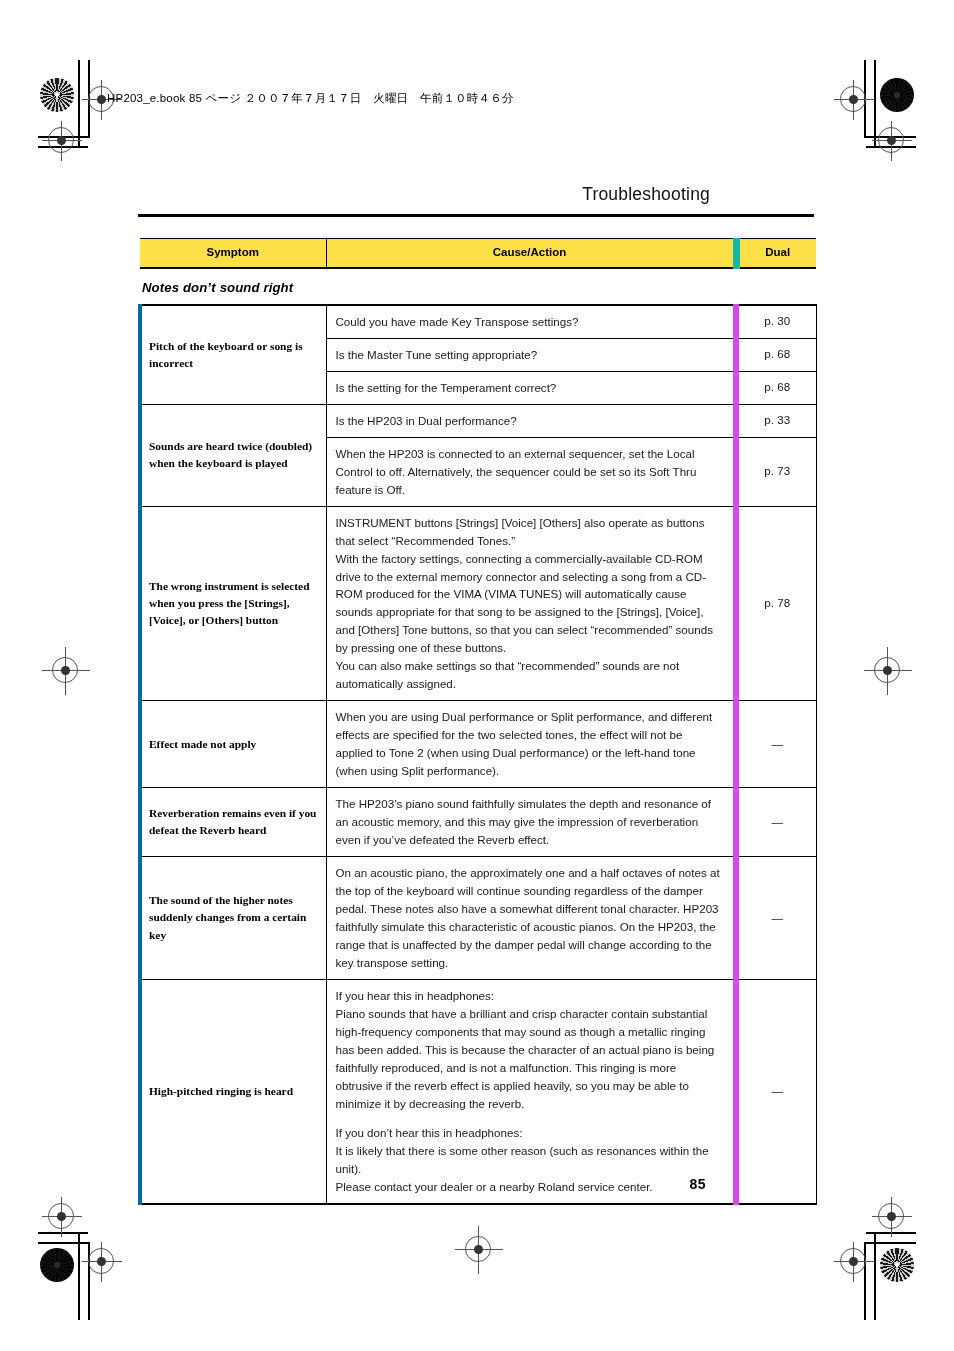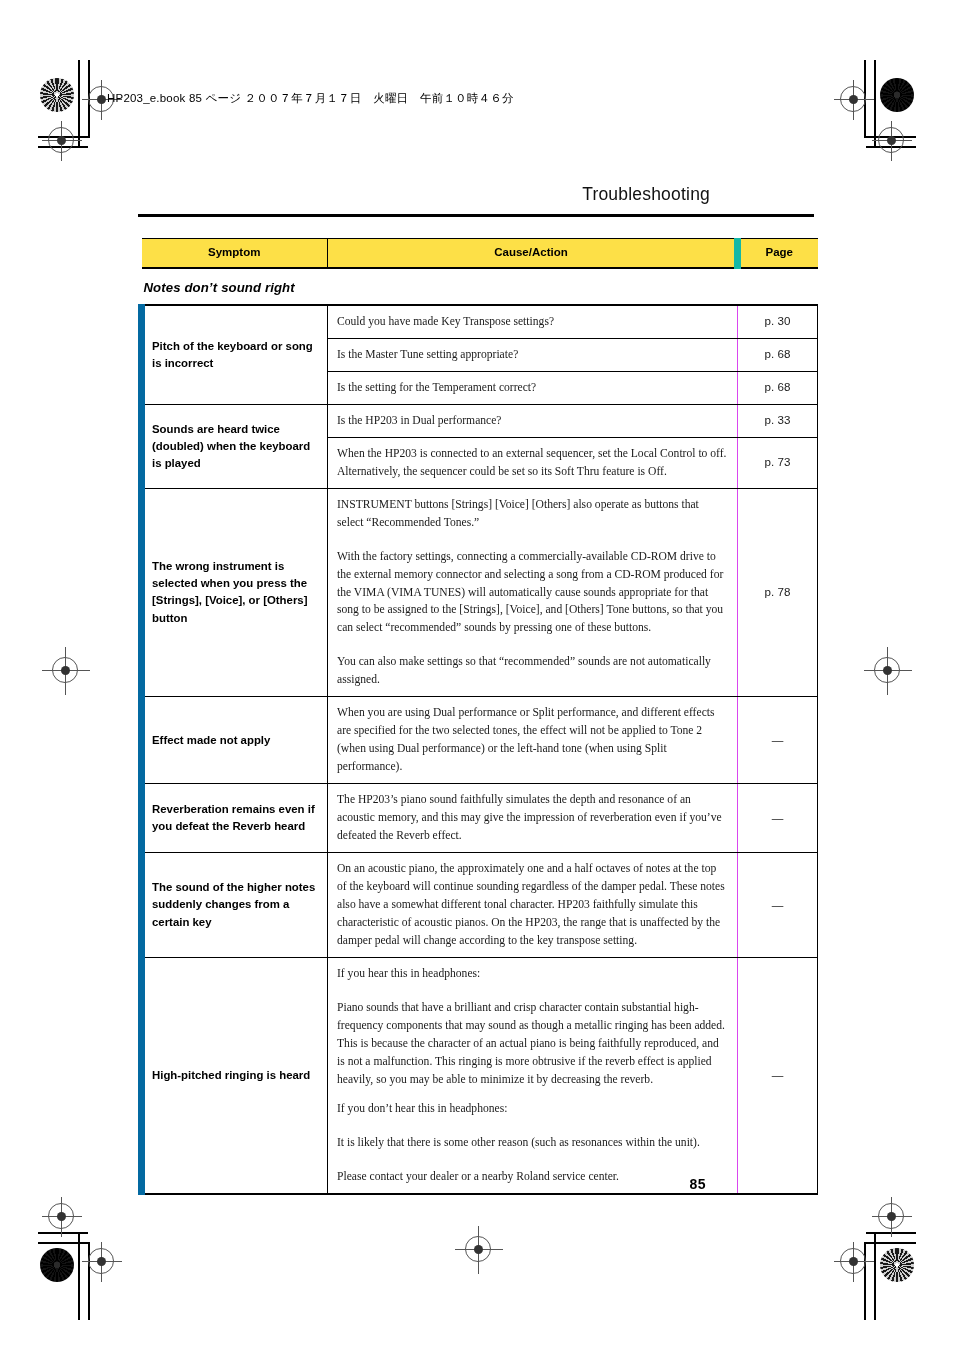--- a/index.html
+++ b/index.html
@@ -147,57 +147,57 @@
     border: none;
     padding: 9px 0 7px 2px;
     font-size: 13.2px;
     font-weight: bold;
     font-style: italic;
     color: #000;
     letter-spacing: 0.1px;
   }
 
   td.sym {
-    border-left: 7px solid #0369a1;
+    border-left: 4px solid #0369a1;
     border-right: 1px solid #000;
     vertical-align: middle;
     padding: 7px 9px 7px 7px;
     font-weight: bold;
     font-size: 11.4px;
     line-height: 1.5;
     color: #000;
+    font-family: Liberation Serif, serif;
   }
   td.act {
-    border-right: 1px solid #d946ef;
+    border-right: 6px solid #d946ef;
     border-bottom: 1px solid #000;
     vertical-align: middle;
     padding: 7px 10px 7px 9px;
     line-height: 1.55;
     color: #1a1a1a;
-    font-family: Liberation Serif, serif;
   }
   td.pg {
     border-right: 1px solid #000;
     border-bottom: 1px solid #000;
     vertical-align: middle;
     text-align: center;
     white-space: nowrap;
     color: #1a1a1a;
   }
   tr.group-start td.sym,
   tr.group-start td.act,
   tr.group-start td.pg { border-top: 1px solid #000; }
   tr.first-group td.sym,
   tr.first-group td.act,
   tr.first-group td.pg { border-top: 2.5px solid #000; }
 
   tr.last-row td { border-bottom: 2.5px solid #000; }
 
   .act-para { margin: 0; }
-  .act-para + .act-para { margin-top: 16px; }
+  .act-para + .act-para { margin-top: 0px; }
   .act-gap { height: 11px; }
 
   
   .folio {
     position: absolute;
     right: 145px;
     top: 1176px;
     font-size: 14px;
     font-weight: bold;
     color: #000;
@@ -280,21 +280,21 @@
     <table class="tshoot">
       <colgroup>
         <col class="c-sym">
           <col class="c-act">
           <col class="c-page">
       </colgroup>
       <thead>
         <tr>
           <th class="th-sym">Symptom</th>
           <th class="th-act">Cause/Action</th>
-          <th class="th-pg">Page</th>
+          <th class="th-pg">Dual</th>
         </tr>
       </thead>
       <tbody id="tbody">
           <tr class="section-row">
             <td colspan="3">Notes don’t sound right</td>
           </tr>
           <tr class="first-group">
             <td class="sym" rowspan="3">Pitch of the keyboard or song is incorrect</td>
             <td class="act">
               <p class="act-para">Could you have made Key Transpose settings?</p>

